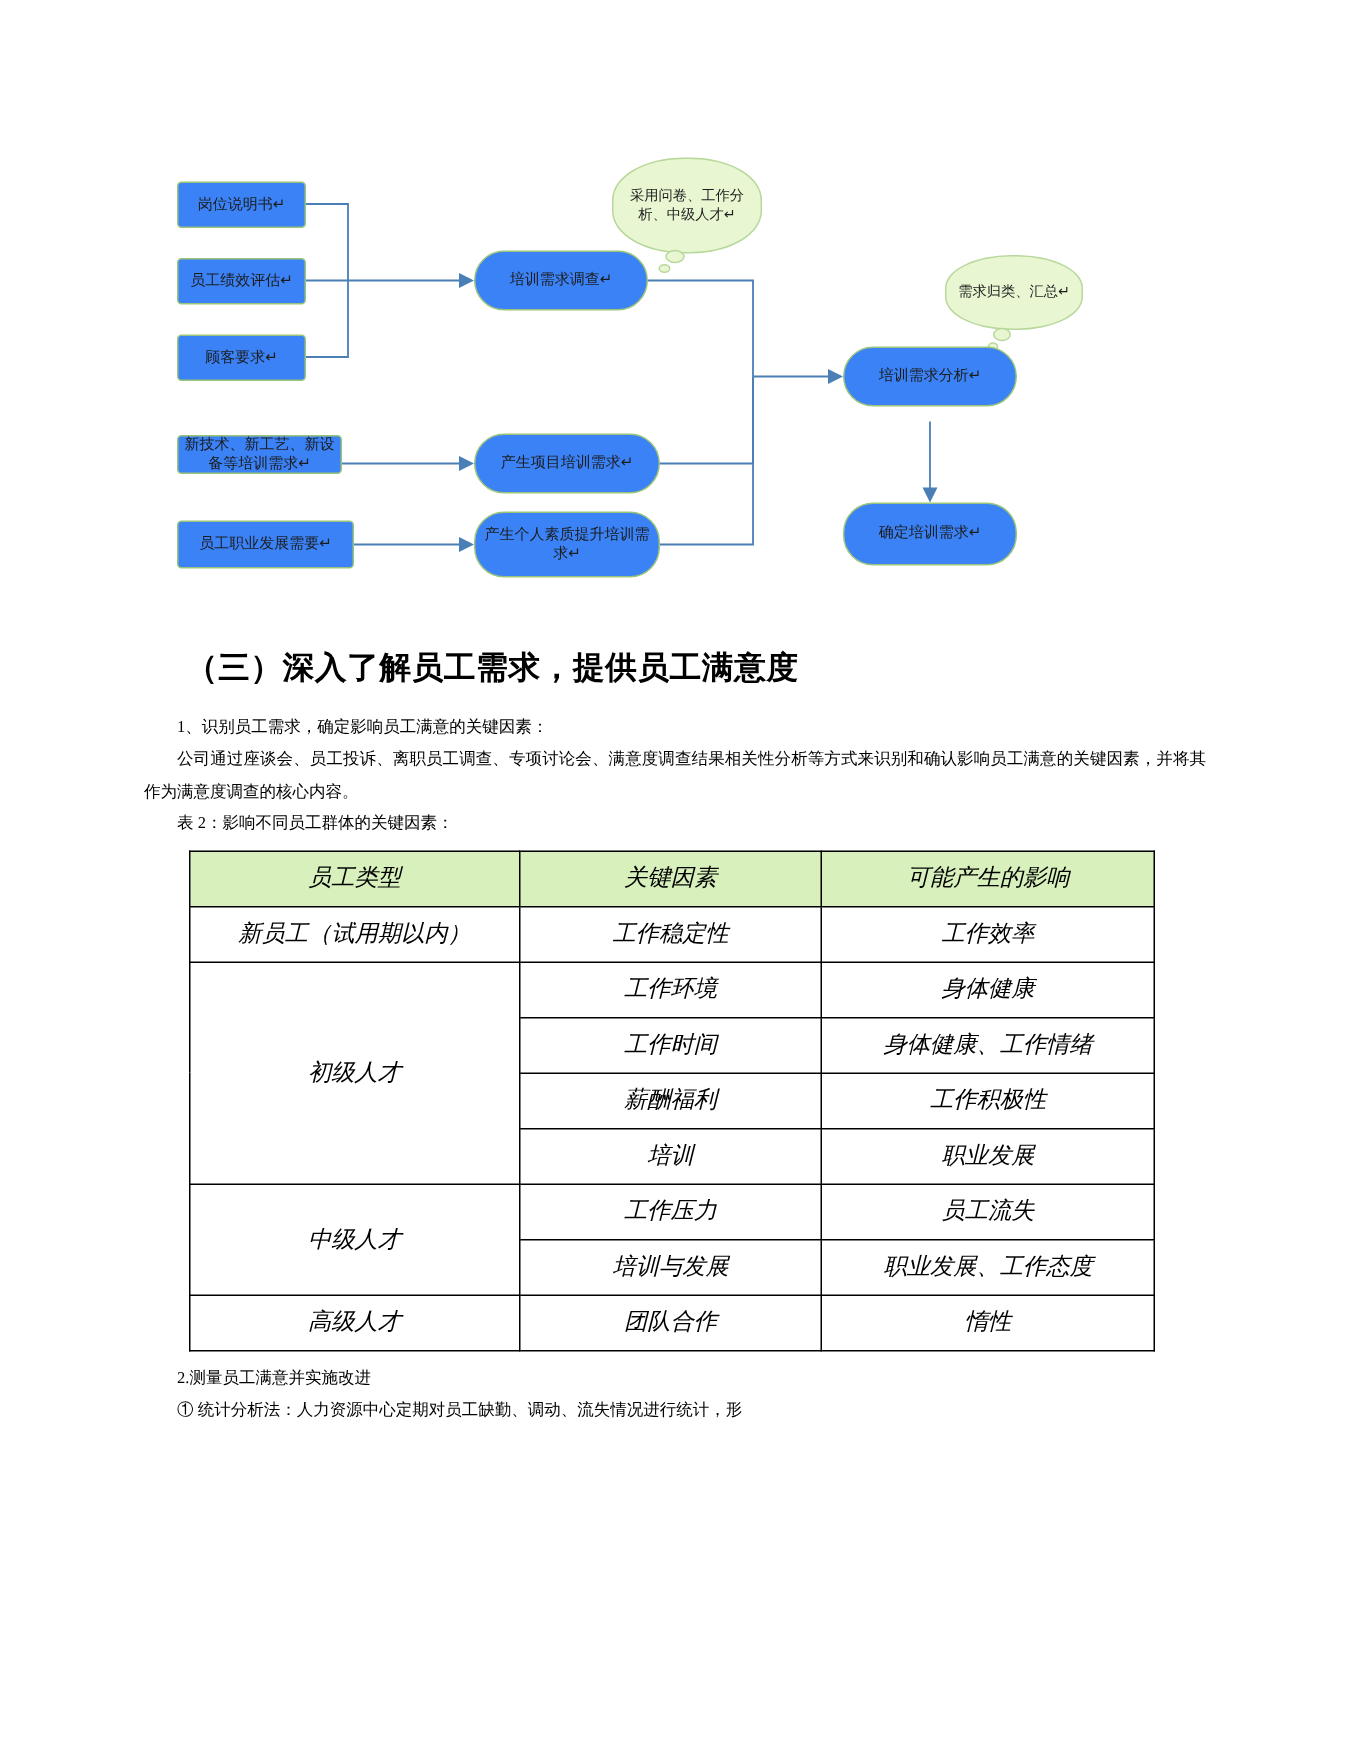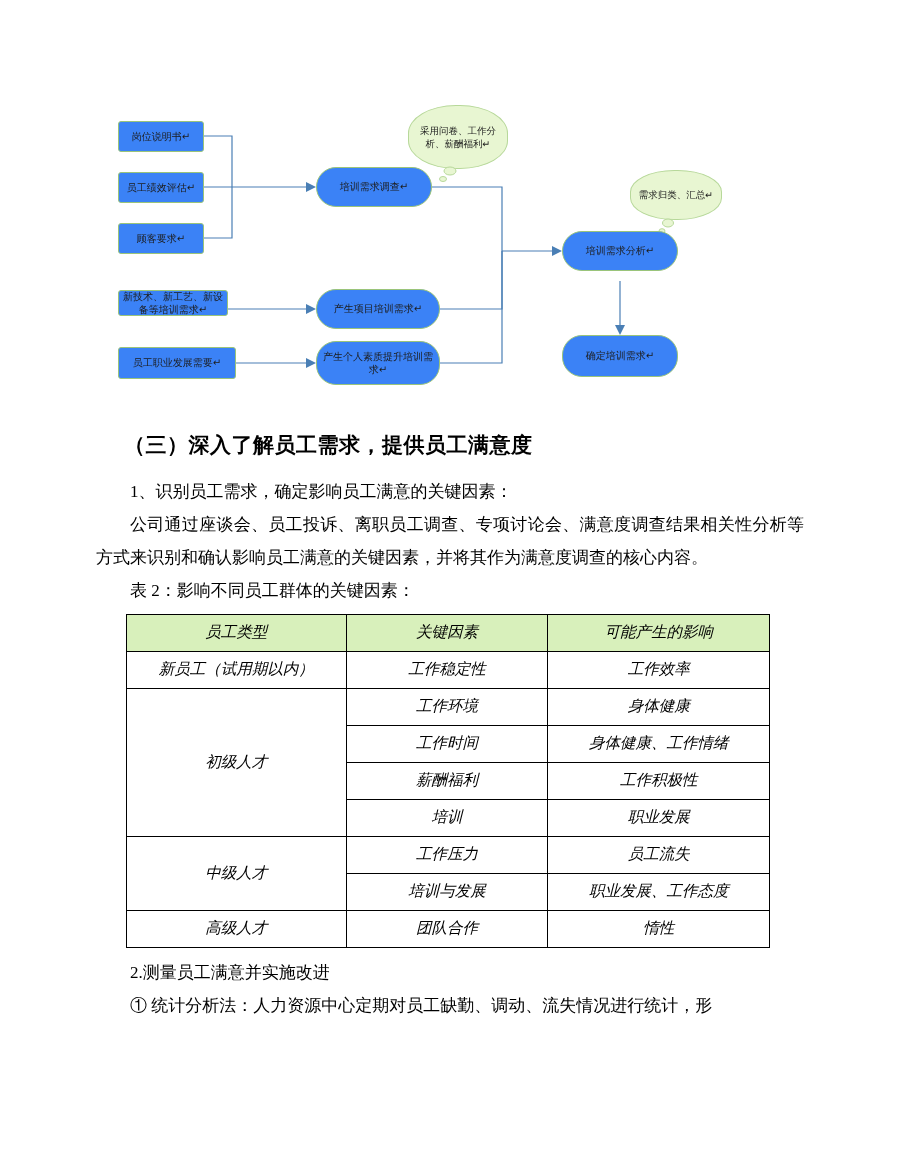--- a/index.html
+++ b/index.html
@@ -77,21 +77,21 @@
 
   
   h2.section-heading {
     font-family: "Liberation Sans", "DejaVu Sans", sans-serif;
     font-weight: bold;
     font-size: 21px;
     margin: 6px 0 0 28px;
     letter-spacing: 0.5px;
   }
   p.body {
-    font-size: 17px;
+    font-size: 11px;
     line-height: 1.95;
     margin: 0;
     text-align: justify;
     text-justify: inter-ideograph;
   }
   p.indent {
     text-indent: 2em;
   }
   .spacer-sm { height: 16px; }
   .spacer-xs { height: 8px; }
@@ -144,21 +144,21 @@
         <path d="M322,268 L392,268 L392,156"></path>
         <path d="M392,156 L450,156"></path>
         <path d="M442,151 L452,156 L442,161 Z" fill="#4a7fb5" stroke="none"></path>
 
         <path d="M510,186 L510,238"></path>
         <path d="M505,230 L510,240 L515,230 Z" fill="#4a7fb5" stroke="none"></path>
       </g>
     </svg>
 
     <div class="callout" style="left:298px; top:10px; width:100px; height:64px;">
-      <span>采用问卷、工作分析、薪酬福利↵</span>
+      <span>采用问卷、工作分析、中级人才↵</span>
     </div>
     <svg style="position:absolute; left:330px; top:70px; width:40px; height:26px; overflow:visible;">
       <ellipse cx="10" cy="6" rx="6" ry="4" fill="#e8f6d2" stroke="#b7d89a" stroke-width="1"></ellipse>
       <ellipse cx="3" cy="14" rx="3.5" ry="2.5" fill="#e8f6d2" stroke="#b7d89a" stroke-width="1"></ellipse>
     </svg>
 
     <div class="callout" style="left:520px; top:75px; width:92px; height:50px;">
       <span>需求归类、汇总↵</span>
     </div>
     <svg style="position:absolute; left:548px; top:122px; width:36px; height:24px; overflow:visible;">

